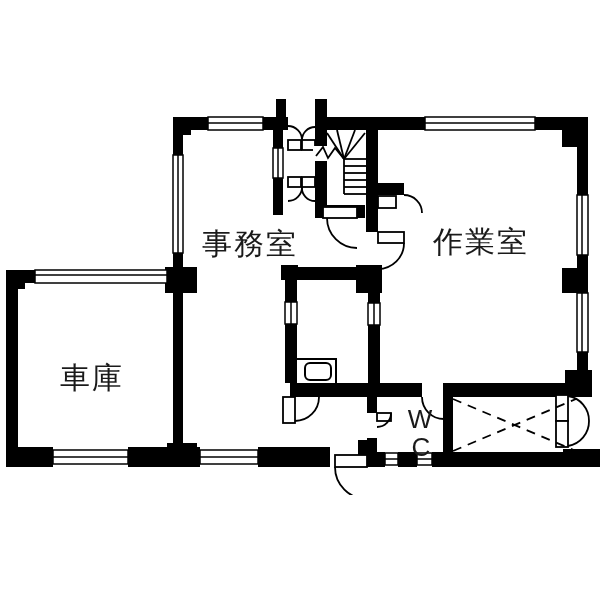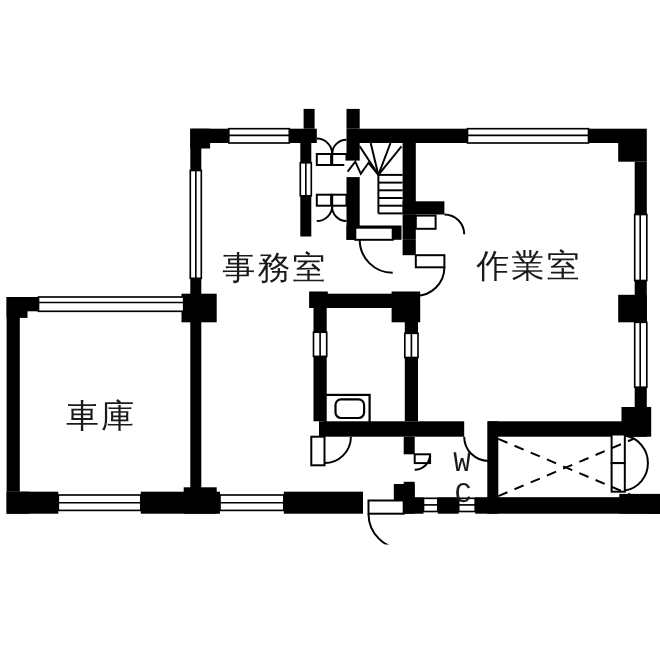--- a/index.html
+++ b/index.html
@@ -3,21 +3,21 @@
 <meta charset="utf-8">
 <style>
   :root{
     --wall:#000000;
     --bg:#ffffff;
     --ink:#1a1a1a;
   }
   html,body{margin:0;padding:0;background:var(--bg);}
   .canvas{
     width:600px;height:495px;position:relative;background:var(--bg);
-    font-family:Liberation Mono, monospace;
+    font-family:Liberation Sans, sans-serif;
   }
   svg{display:block}
   .wall{fill:var(--wall);stroke:none}
   .win{fill:#ffffff;stroke:#000000;stroke-width:1.5}
   .winline{stroke:#000000;stroke-width:1.5}
   .leaf{fill:#ffffff;stroke:#000000;stroke-width:1.8}
   .arc{fill:none;stroke:#000000;stroke-width:1.8}
   .stair{stroke:#000000;stroke-width:1.8;fill:none}
   .fixture{fill:#ffffff;stroke:#000000;stroke-width:2}
   .dash{stroke:#000000;stroke-width:1.8;fill:none;stroke-dasharray:9 7}

